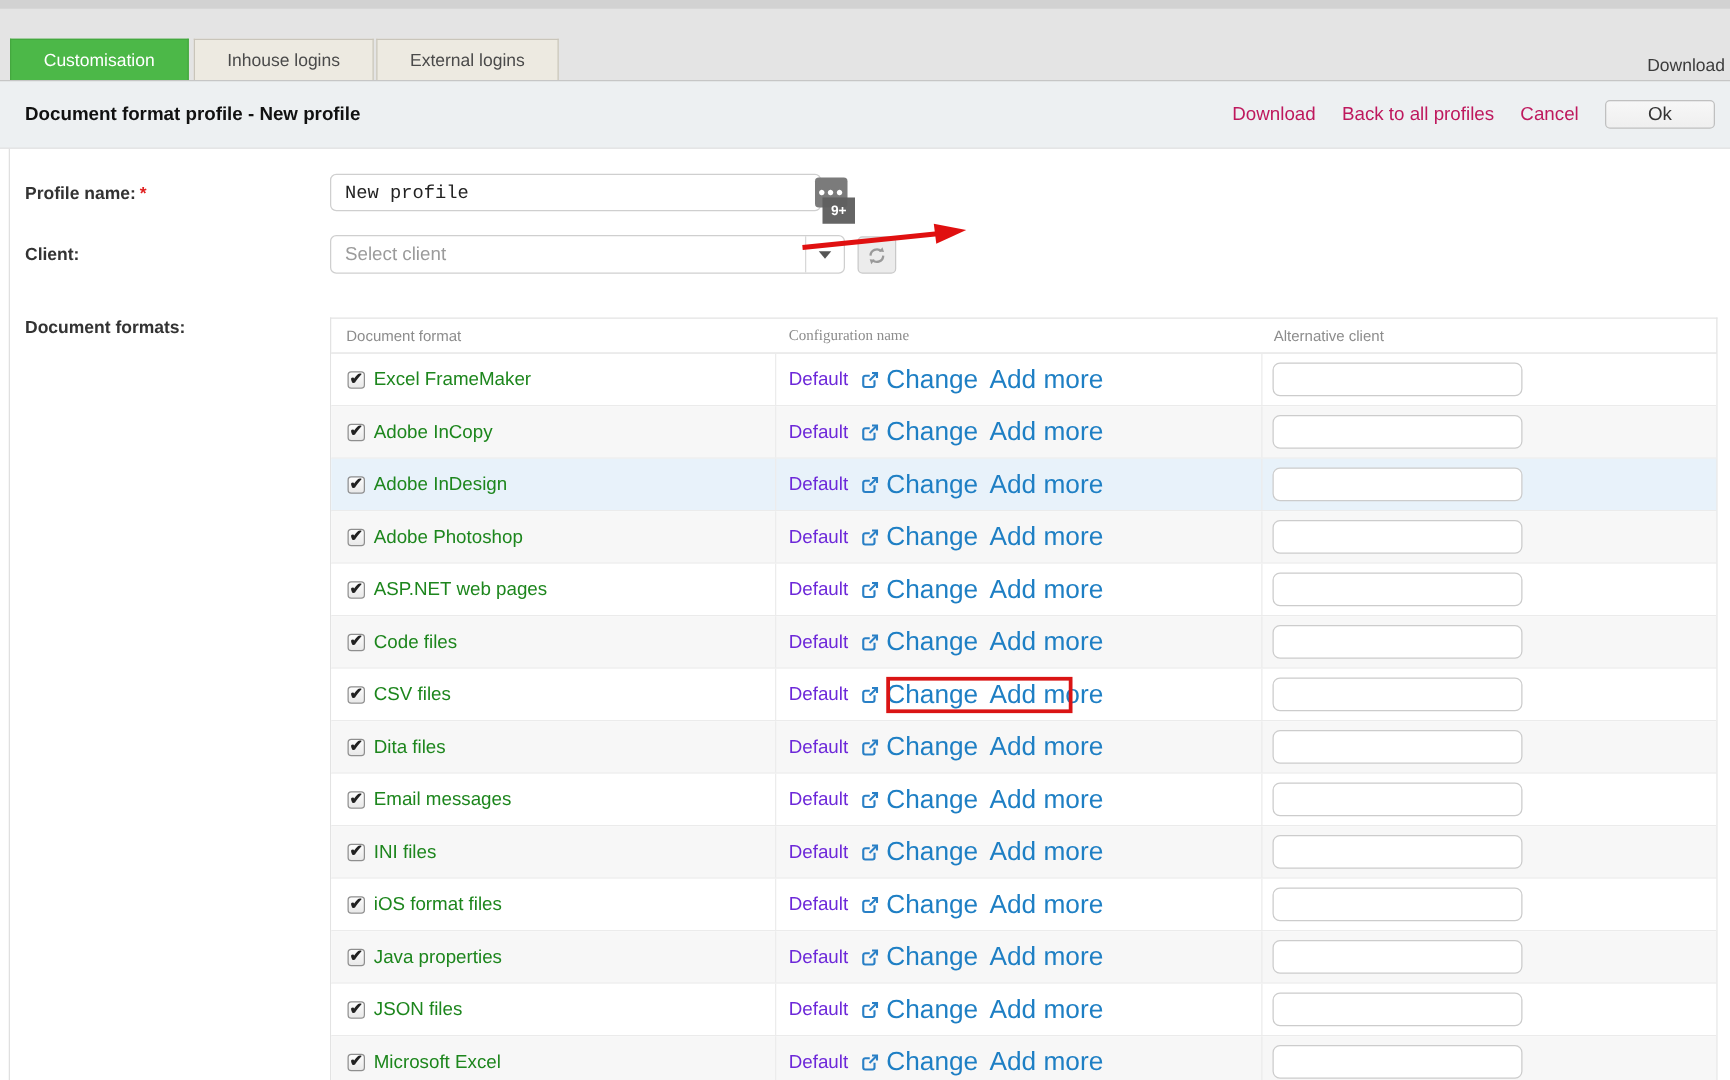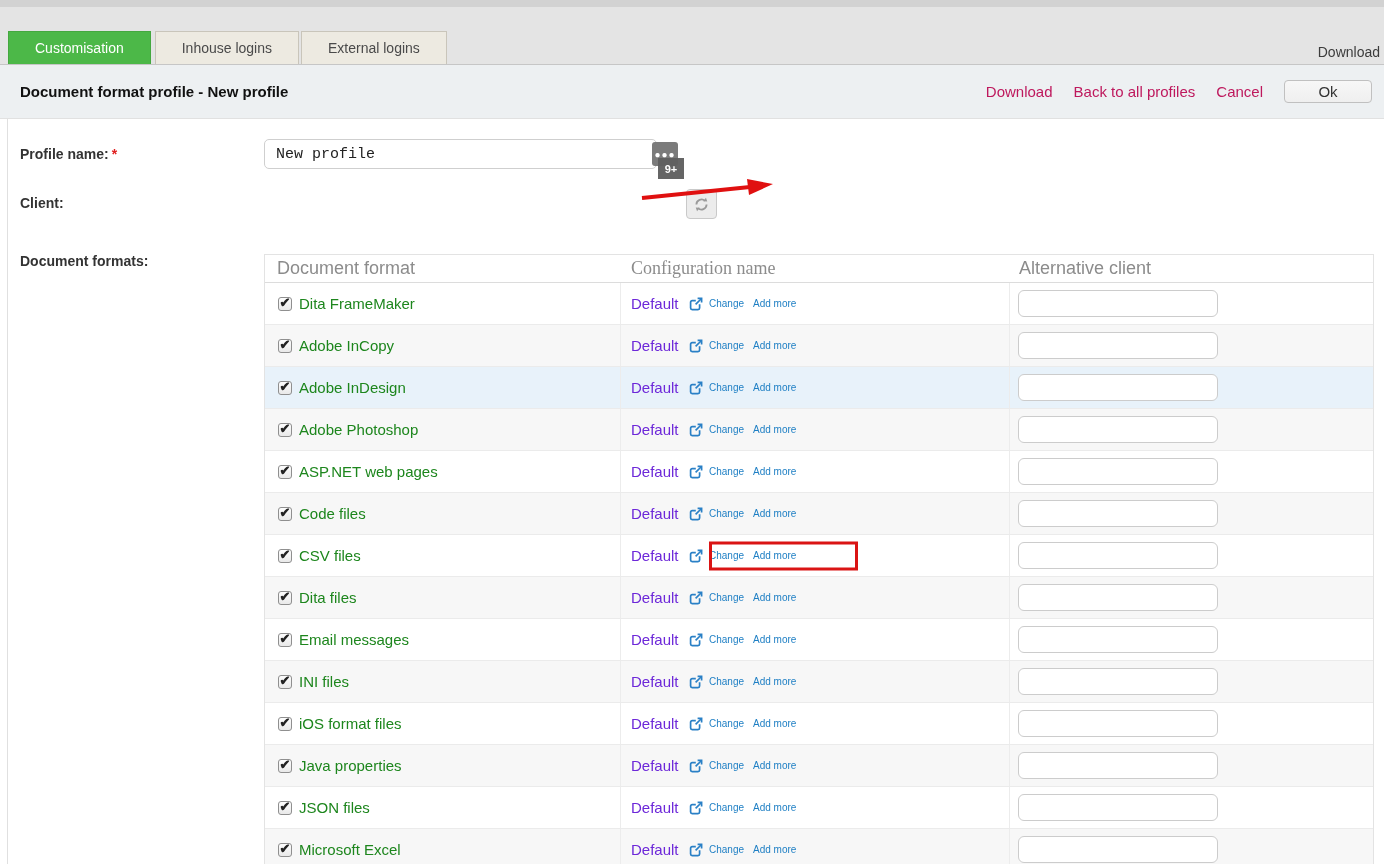--- a/index.html
+++ b/index.html
@@ -51,40 +51,40 @@
            border-top:6px solid #555; }
   .refresh-btn { position:absolute; left:686px; top:189px; width:31px; height:30px; background:#ececec;
                  border:1px solid #c9c9c9; border-radius:4px; display:flex; align-items:center;
                  justify-content:center; cursor:pointer; }
   .red-arrow { position:absolute; left:630px; top:172px; pointer-events:none; }
 
   
   .dtable { position:absolute; left:264px; top:254px; width:1110px; background:#fff;
             border:1px solid #e3e3e3; border-bottom:none; }
   .thead { display:flex; height:28px; align-items:center; border-bottom:1px solid #dcdcdc;
-           color:#8c8c8c; font-size:18px; }
+           color:#8c8c8c; font-size:12px; }
   .th1 { width:356px; padding-left:12px; }
   .th2 { width:389px; padding-left:10px;font-family:Liberation Serif, serif; }
   .th3 { flex:1; padding-left:9px; }
   .trow { display:flex; height:42px; align-items:stretch; border-bottom:1px solid #ebebeb; background:#fff; }
   .trow.gray { background:#f7f7f7; }
   .trow.hl-row { background:#e8f2fa; }
   .cell { display:flex; align-items:center; }
   .cell1 { width:356px; padding-left:13px; border-right:1px solid #ececec; }
   .cell2 { width:389px; padding-left:10px; border-right:1px solid #ececec; position:relative; }
   .cell3 { flex:1; padding-left:8px; }
   .checkbox { width:14px; height:14px; border:1px solid #8f8f8f; border-radius:3px;
               background:linear-gradient(#fdfdfd,#e9e9e9); display:inline-flex; align-items:center;
               justify-content:center; font-size:13px; font-weight:bold; color:#222; line-height:1;
               margin-right:7px; flex:none; cursor:pointer; }
   .checkbox span { margin-top:-3px; }
   .fmt-link { color:#1d861d; font-size:15px; cursor:pointer; }
   .default-lbl { width:58px; font-size:15px; color:#6d28d9; flex:none; }
   .ext-icon { margin-right:6px; flex:none; cursor:pointer; display:flex; }
-  .blue-link { color:#1e7fc4; font-size:10px; cursor:pointer; }
+  .blue-link { color:#1e7fc4; font-size:21px; cursor:pointer; }
   .chg { margin-right:9px; }
   .red-box { display:none; position:absolute; left:88px; top:50%; transform:translateY(-50%);
              width:149px; height:29px; border:3px solid #da1414; pointer-events:none; }
   .alt-input { width:200px; height:27px; border:1px solid #ccc; border-radius:6px; background:#fff;
                padding:0 8px; font-size:14px; font-family:"Liberation Sans", sans-serif; }
 </style>
 </head>
 <body>
 
 <div id="screen">
@@ -112,20 +112,26 @@
   <div class="left-line"></div>
 
   <div class="field-label" style="top:146px;">
     <span>Profile name:</span><span class="req">*</span>
   </div>
   <input class="profile-input" type="text" value="New profile" style="">
   <div class="dots-btn">●●●</div>
   <div class="badge">9+</div>
 
   <div class="field-label" style="top:195px;">Client:</div>
+  <div class="select-box">
+    <div class="select-text">Select client</div>
+    <div class="select-arrow">
+      <div class="caret"></div>
+    </div>
+  </div>
   <div class="refresh-btn">
     <svg width="17" height="17" viewBox="0 0 16 16">
       <path d="M3.2 8 a4.8 4.8 0 0 1 8.1-3.4" fill="none" stroke="#9a9a9a" stroke-width="1.7"></path>
       <polygon points="9.6,4.9 13.4,5.2 12.2,1.6" fill="#9a9a9a"></polygon>
       <path d="M12.8 8 a4.8 4.8 0 0 1-8.1 3.4" fill="none" stroke="#9a9a9a" stroke-width="1.7"></path>
       <polygon points="6.4,11.1 2.6,10.8 3.8,14.4" fill="#9a9a9a"></polygon>
     </svg>
   </div>
   <svg class="red-arrow" width="160" height="40">
     <line x1="12" y1="26" x2="120" y2="15" stroke="#e01010" stroke-width="4"></line>
@@ -139,21 +145,21 @@
       <div class="th1">Document format</div>
       <div class="th2">Configuration name</div>
       <div class="th3">Alternative client</div>
     </div>
     <div>
         <div class="trow">
       <div class="cell cell1">
         <span class="checkbox">
               <span>✔</span>
             </span>
-        <a class="fmt-link">Dita FrameMaker</a>
+        <a class="fmt-link">Excel FrameMaker</a>
       </div>
       <div class="cell cell2">
         <span class="default-lbl">Default</span>
         <span class="ext-icon">
           <svg width="14" height="14" viewBox="0 0 14 14">
             <path d="M10.6 7.2 V11 a1.6 1.6 0 0 1-1.6 1.6 H3.2 A1.6 1.6 0 0 1 1.6 11 V5.2 A1.6 1.6 0 0 1 3.2 3.6 h3.6" fill="none" stroke="#2a80c6" stroke-width="1.7"></path>
             <path d="M6.6 7.4 L12 2" fill="none" stroke="#2a80c6" stroke-width="1.7"></path>
             <path d="M8.6 1.4 h4 v4" fill="none" stroke="#2a80c6" stroke-width="1.7"></path>
           </svg>
         </span>

